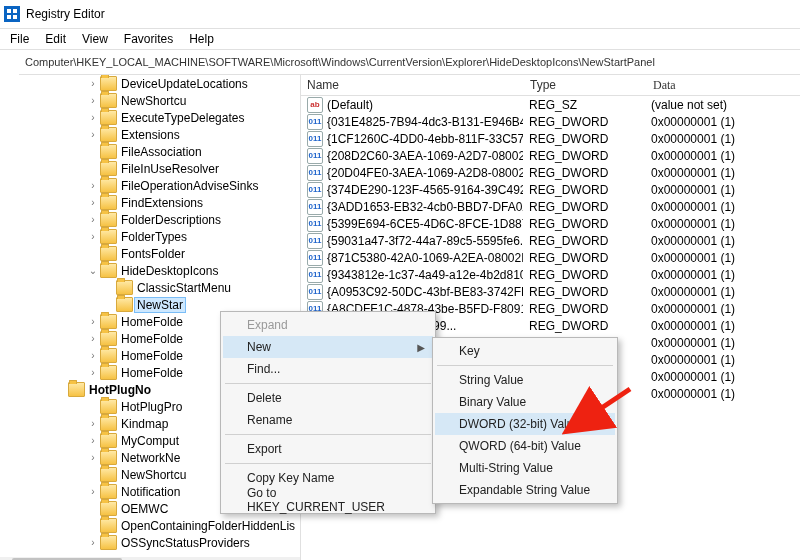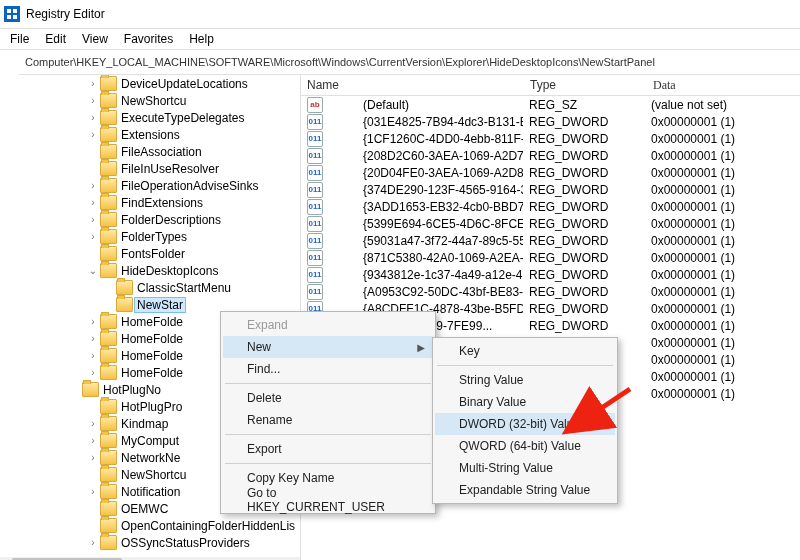--- a/index.html
+++ b/index.html
@@ -136,21 +136,21 @@
   .col-name { width: 210px; }
   .col-type { width: 110px; }
   .col-data { flex:1;font-family:Liberation Serif, serif; }
   .list-body { }
   .list-row {
     display:flex;
     height:17px;
     align-items:center;
     font-size:12px;
   }
-  .list-row .cell { padding: 0 6px; overflow:hidden; text-overflow:ellipsis; white-space:nowrap;gap:36px; }
+  .list-row .cell { padding: 0 6px; overflow:hidden; text-overflow:ellipsis; white-space:nowrap; }
   .list-row .ic {
     width:14px; height:14px;
     margin-right:4px;
     flex-shrink:0;
     display:inline-flex; align-items:center; justify-content:center;
     border:1px solid #9aa;
     border-radius:2px;
     font-size:8px;
     font-weight:bold;
     background:#fff;
@@ -311,21 +311,21 @@
           <div class="row" style="padding-left: 86px;">
             <span class="tw">›</span>
             <span class="folder"></span>
             <span class="lbl">HomeFolde</span>
           </div>
           <div class="row" style="padding-left: 86px;">
             <span class="tw">›</span>
             <span class="folder"></span>
             <span class="lbl">HomeFolde</span>
           </div>
-          <div class="row" style="padding-left: 68px;">
+          <div class="row" style="padding-left: 54px; font-weight: bold;">
             <span class="tw"></span>
             <span class="folder"></span>
             <span class="lbl">HotPlugNo</span>
           </div>
           <div class="row" style="padding-left: 86px;">
             <span class="tw"></span>
             <span class="folder"></span>
             <span class="lbl">HotPlugPro</span>
           </div>
           <div class="row" style="padding-left: 86px;">

